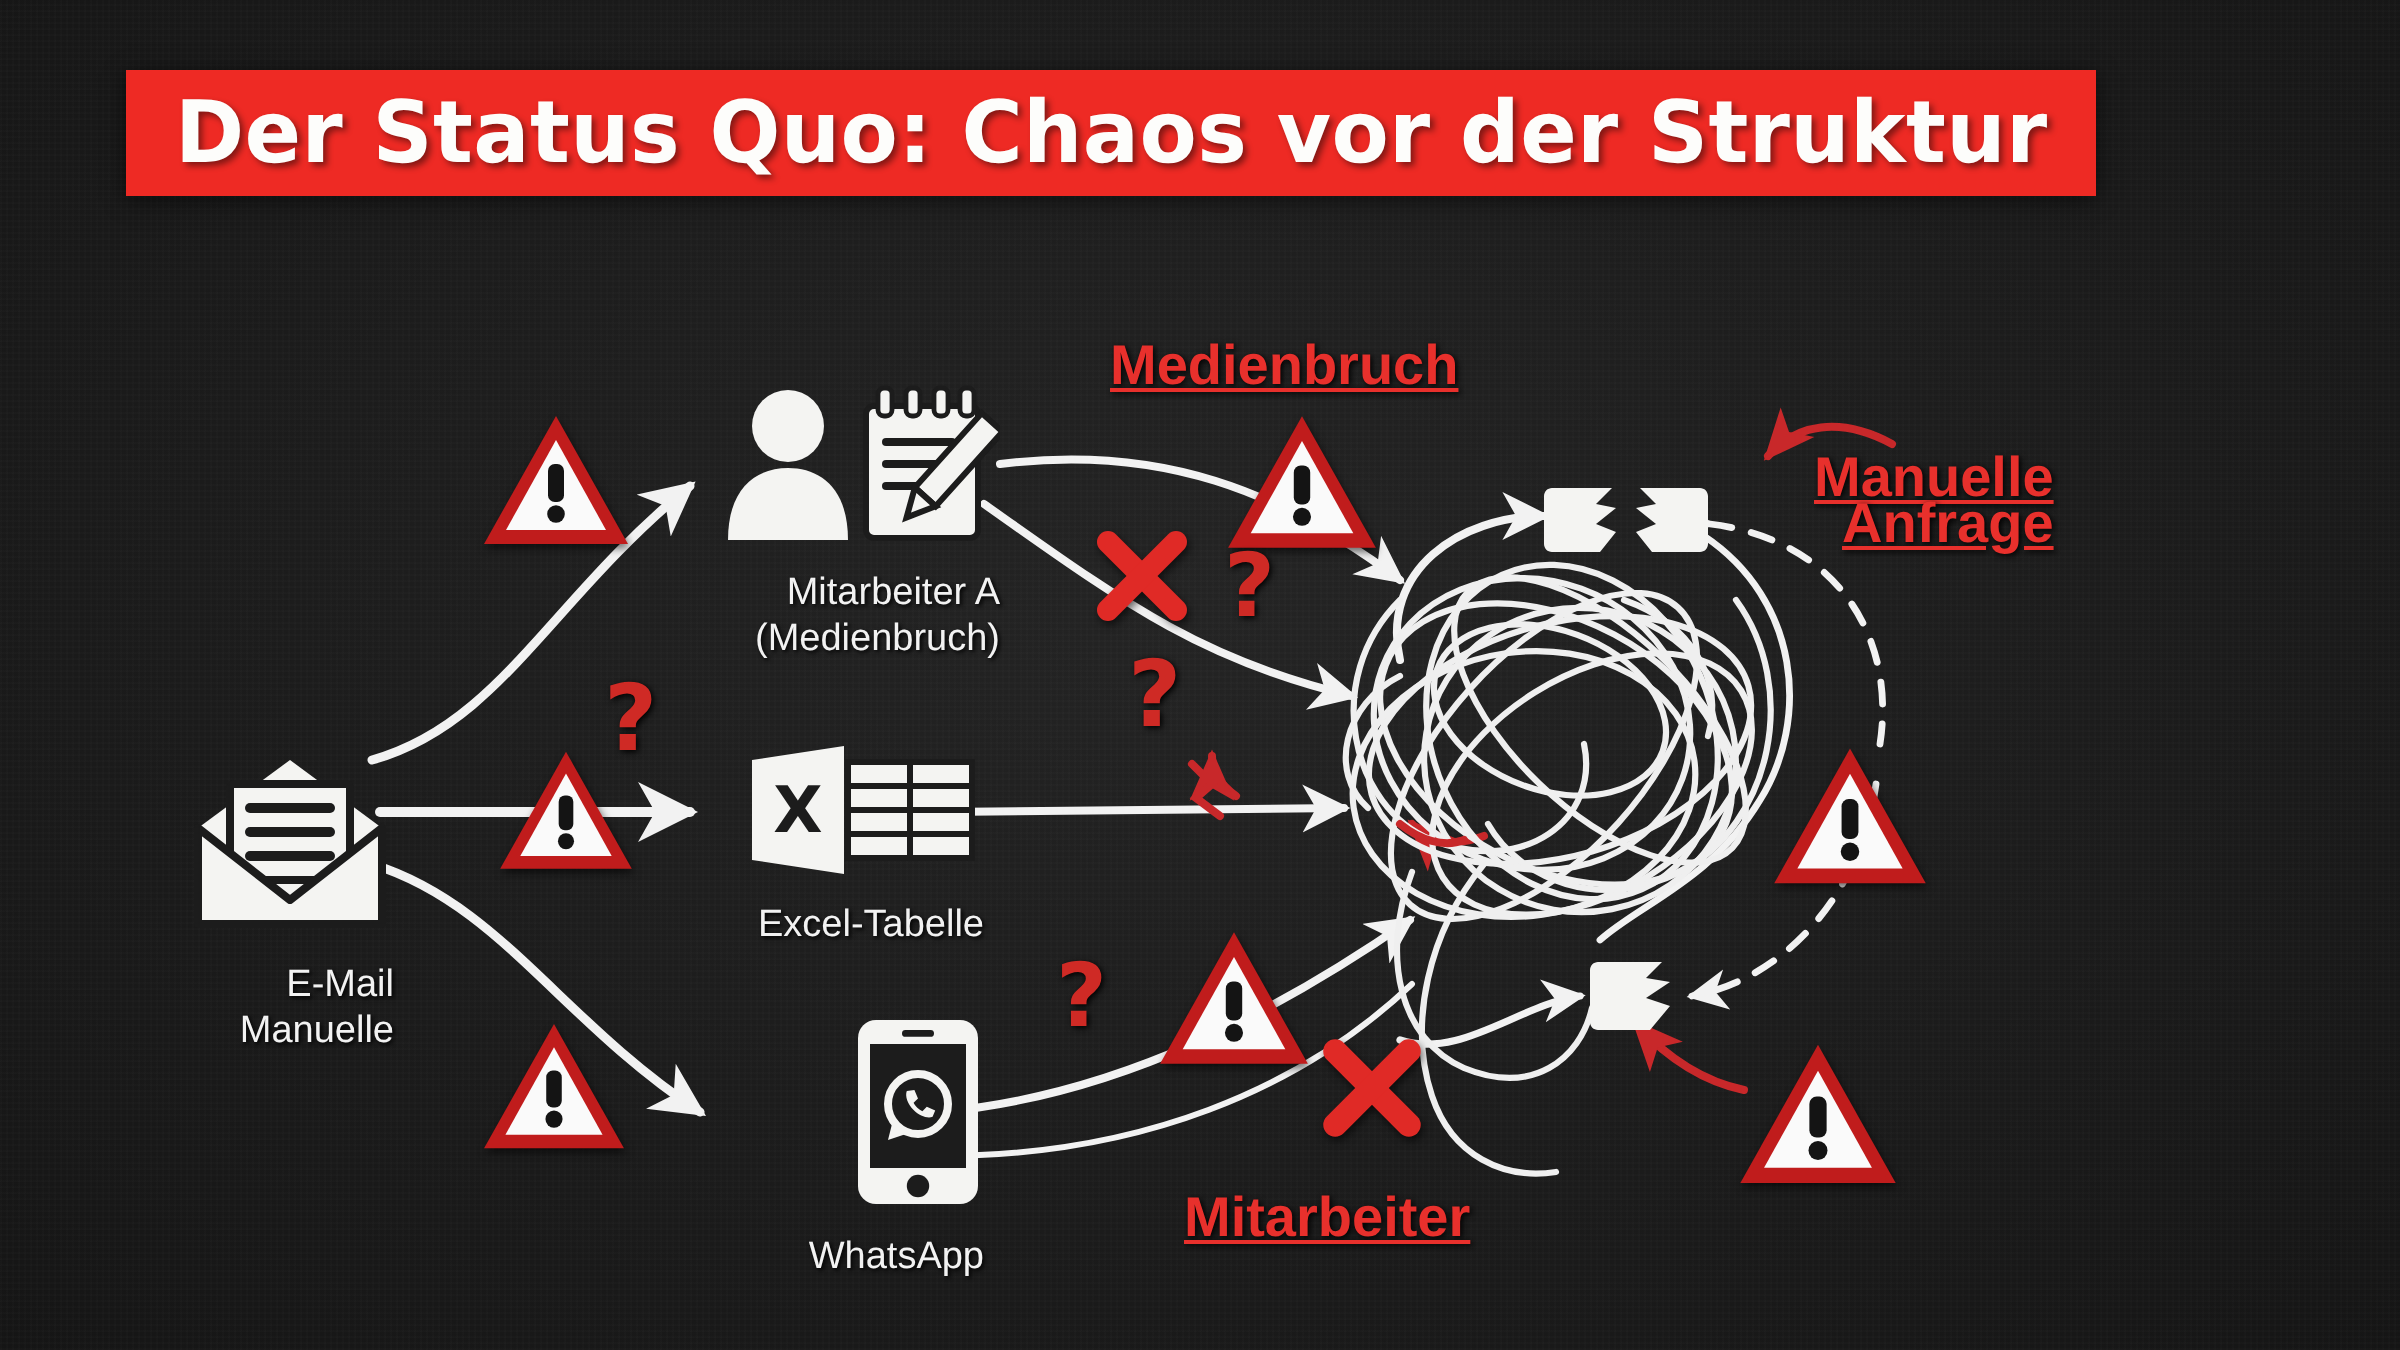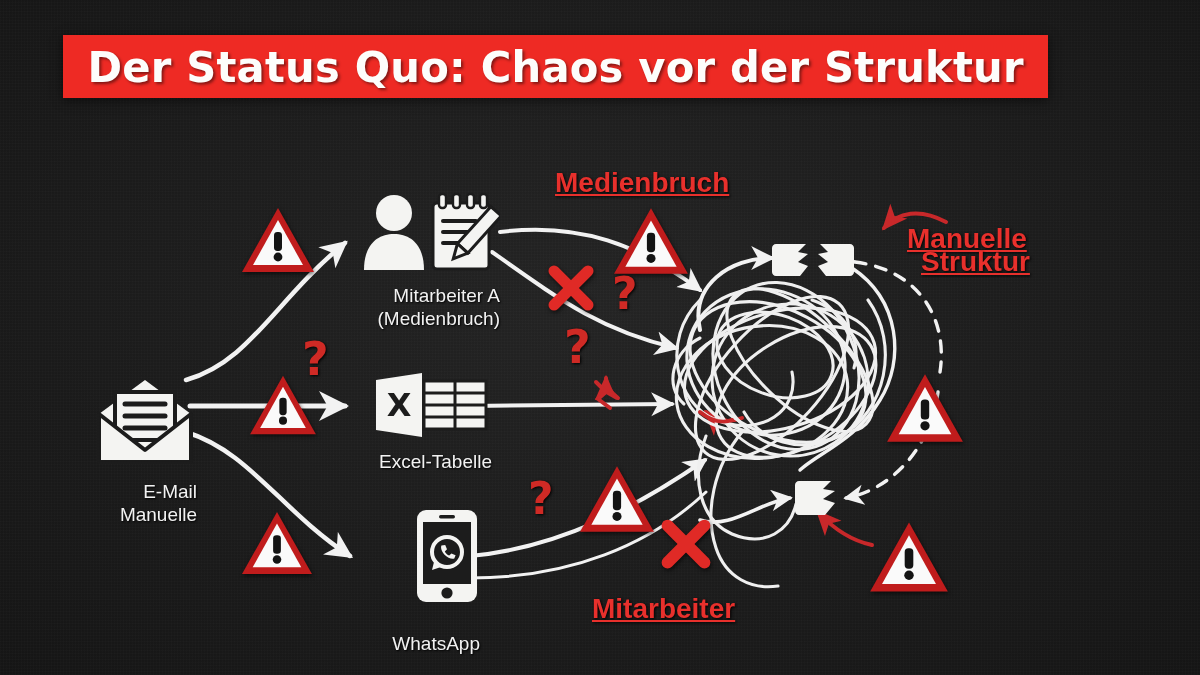--- a/index.html
+++ b/index.html
@@ -200,21 +200,21 @@
           <line x1="50" y1="21" x2="112" y2="21"></line>
           <line x1="50" y1="33" x2="112" y2="33"></line>
           <line x1="50" y1="45" x2="112" y2="45"></line>
           <line x1="81" y1="9" x2="81" y2="57"></line>
         </g>
       </svg>
     </span>
     <div class="cap">Excel-Tabelle</div>
   </div>
 
-  <div class="node" style="left:368px;top:508px;width:112px;gap:16px;">
+  <div class="node" style="left:380px;top:508px;width:112px;">
     <span>
       <svg width="66" height="96" viewBox="0 0 66 96">
         <rect x="3" y="2" width="60" height="92" rx="9" fill="#f4f4f2"></rect>
         <rect x="9" y="14" width="48" height="62" fill="#1c1c1c"></rect>
         <rect x="25" y="7" width="16" height="3.4" rx="1.7" fill="#1c1c1c"></rect>
         <circle cx="33" cy="85" r="5.6" fill="#1c1c1c"></circle>
         <g transform="translate(33,45)">
           <circle cx="0" cy="-1" r="15" fill="none" stroke="#f4f4f2" stroke-width="4"></circle>
           <path d="M-13 9 L-15 17 L-6 14 Z" fill="#f4f4f2"></path>
           <path d="M-5.6 -7.5 C-6.6 -5 -5.2 -1 -2.2 2 C0.8 5 4.8 6.4 7.3 5.4
@@ -239,21 +239,21 @@
     <span>
       <svg width="50" height="40" viewBox="0 0 50 40">
         <path d="M4 3 H36 L28 11 L40 13 L28 21 L40 25 L30 37 H4 C1.8 37 0 35.2 0 33 V7 C0 4.8 1.8 3 4 3 Z" fill="#f4f4f2"></path>
       </svg>
     </span>
   </div>
 
   <div class="redlabel" style="left:555px;top:166px;">Medienbruch</div>
 
   <div class="redlabel" style="left:907px;top:208px;margin-top:14px;">Manuelle</div>
-  <div class="redlabel" style="left:921px;top:245px;">Struktur</div>
+  <div class="redlabel" style="left:921px;top:245px;">Anfrage</div>
 
 
   <div class="redlabel" style="left:592px;top:592px;">Mitarbeiter</div>
 
   <div class="warn" style="left:240px;top:206px;">
     <svg width="76" height="70" viewBox="0 0 76 70">
       <path d="M38 2 L74 66 H2 Z" fill="#c01c1c"></path>
       <path d="M38 14 L63 59 H13 Z" fill="#fafafa"></path>
       <rect x="34" y="26" width="8" height="19" rx="3.4" fill="#141414"></rect>
       <circle cx="38" cy="51" r="4.4" fill="#141414"></circle>

